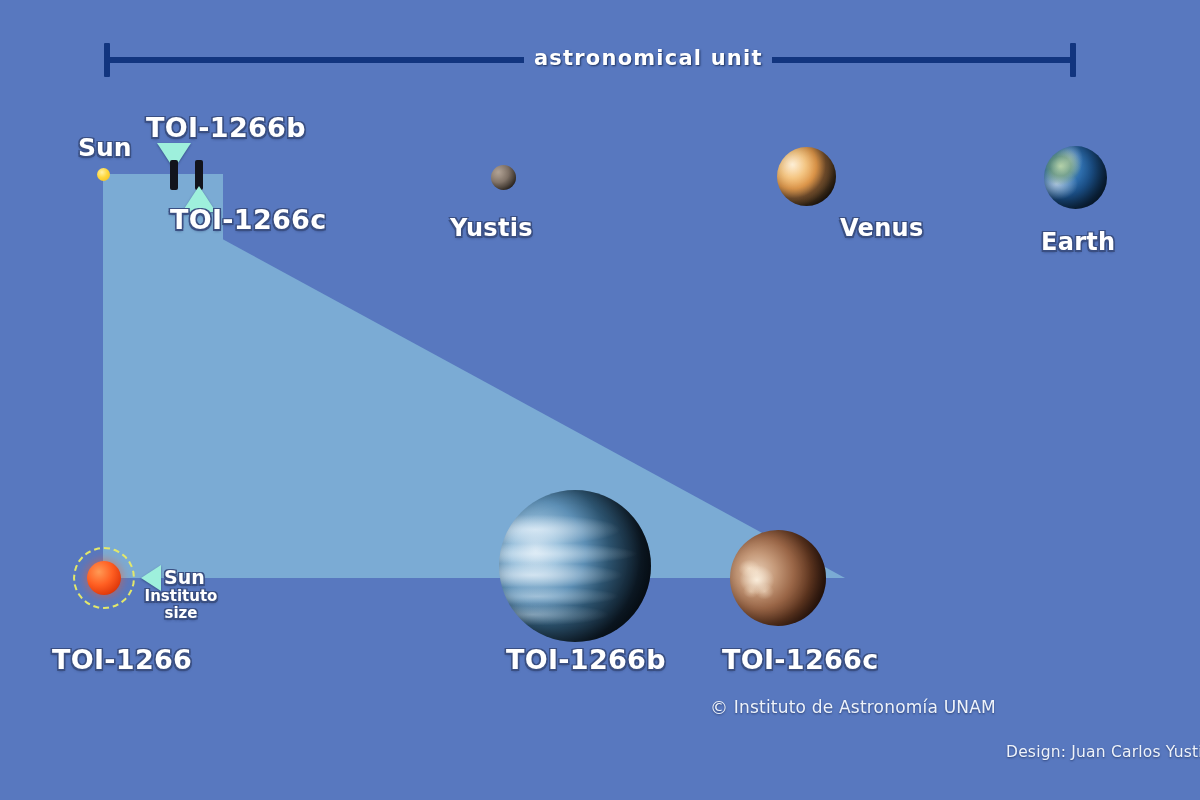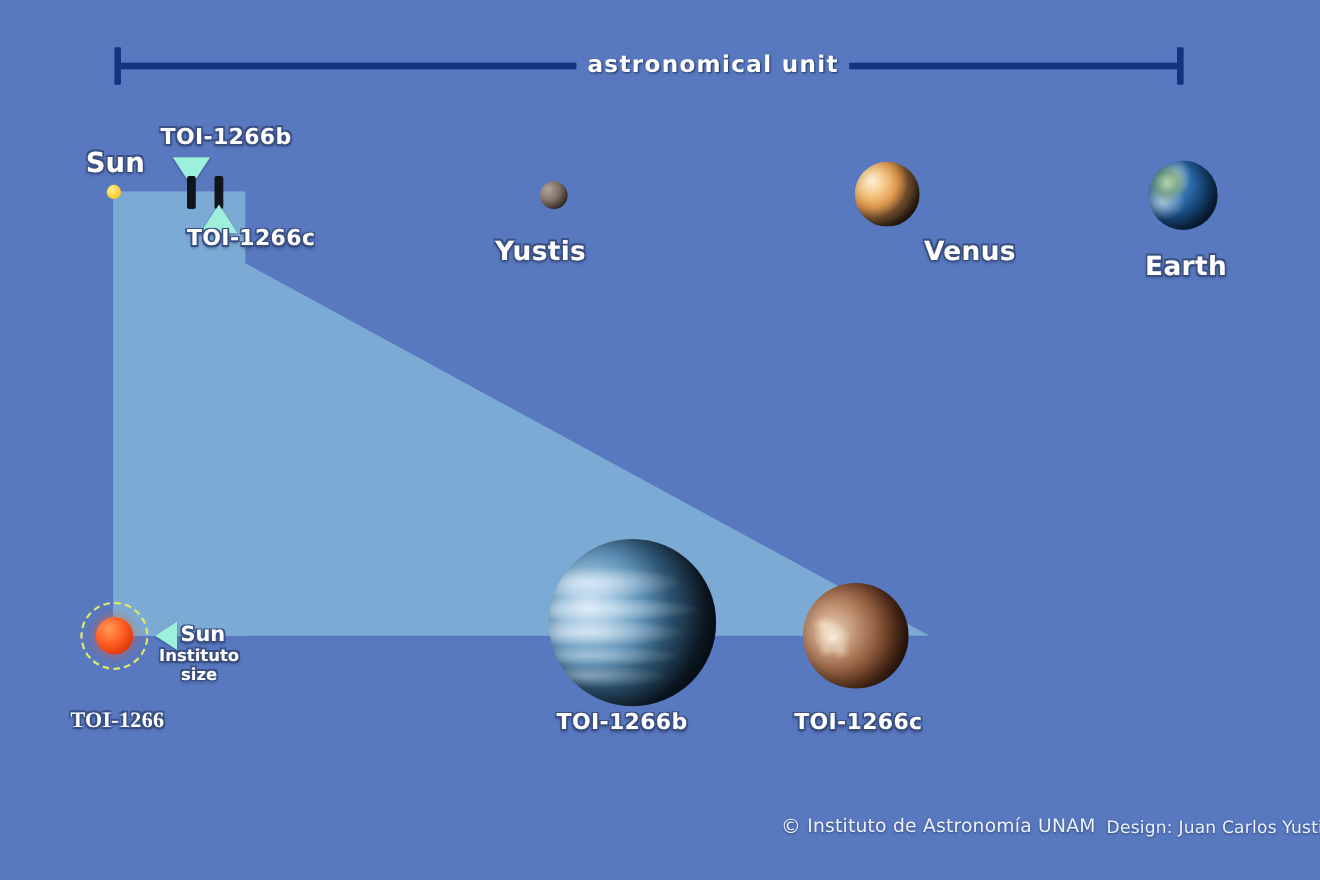--- a/index.html
+++ b/index.html
@@ -22,21 +22,21 @@
   .wedge{position:absolute;left:0;top:0;width:1200px;height:800px;}
 
   
   .lbl{
     position:absolute;color:#ffffff;white-space:nowrap;font-weight:700;
     text-shadow:
       -1.5px -1.5px 0 #3a4f82, 1.5px -1.5px 0 #3a4f82,
       -1.5px  1.5px 0 #3a4f82, 1.5px  1.5px 0 #3a4f82,
        0 2px 3px rgba(15,30,70,.55);
   }
-  .lbl-big{font-size:20px;letter-spacing:.3px;}
+  .lbl-big{font-size:27px;letter-spacing:.3px;}
   .lbl-mid{font-size:24px;letter-spacing:.3px;}
   .lbl-sun{font-size:25px;}
   .lbl-sm{font-size:15px;font-weight:700;line-height:1.12;text-align:center;}
   .lbl-sunrel{font-size:19px;font-weight:700;}
 
   
   .tri-down{
     position:absolute;width:0;height:0;
     border-left:17px solid transparent;border-right:17px solid transparent;
     border-top:26px solid #9ef0dc;
@@ -168,29 +168,29 @@
   <div class="lbl lbl-mid" style="left:1041px;top:228px;">Earth</div>
 
   <div class="dwarf-ring" style="left:73px;top:547px;"></div>
   <div class="dwarf" style="left:87px;top:561px;"></div>
   <div class="tri-left" style="left:141px;top:565px;"></div>
   <div class="lbl lbl-sunrel" style="left:164px;top:566px;">Sun</div>
   <div class="lbl lbl-sm" style="left:141px;top:588px;width:80px;">
     <span>Instituto</span><br>
     <span>size</span>
   </div>
-  <div class="lbl lbl-big" style="left:64px;top:644px;font-family:Liberation Serif, serif;">TOI-1266</div>
+  <div class="lbl lbl-big" style="left:52px;top:644px;">TOI-1266</div>
 
   <div class="body toib" style="left:499px;top:490px;"></div>
   <div class="limb" style="left:499px;top:490px;width:152px;height:152px;"></div>
   <div class="lbl lbl-big" style="left:506px;top:644px;">TOI-1266b</div>
 
   <div class="body toic" style="left:730px;top:530px;"></div>
   <div class="limb" style="left:730px;top:530px;width:96px;height:96px;"></div>
   <div class="lbl lbl-big" style="left:722px;top:644px;">TOI-1266c</div>
 
-  <div class="credit" style="left:710px;top:697px;margin-top:44px;">
+  <div class="credit" style="left:710px;top:697px;">
     <span class="copy-glyph">©</span>
     <span>Instituto de Astronomía UNAM</span>
   </div>
   <div class="credit credit-design" style="left:1006px;top:743px;">Design: Juan Carlos Yustis</div>
 
 </div>
 
 </body></html>

